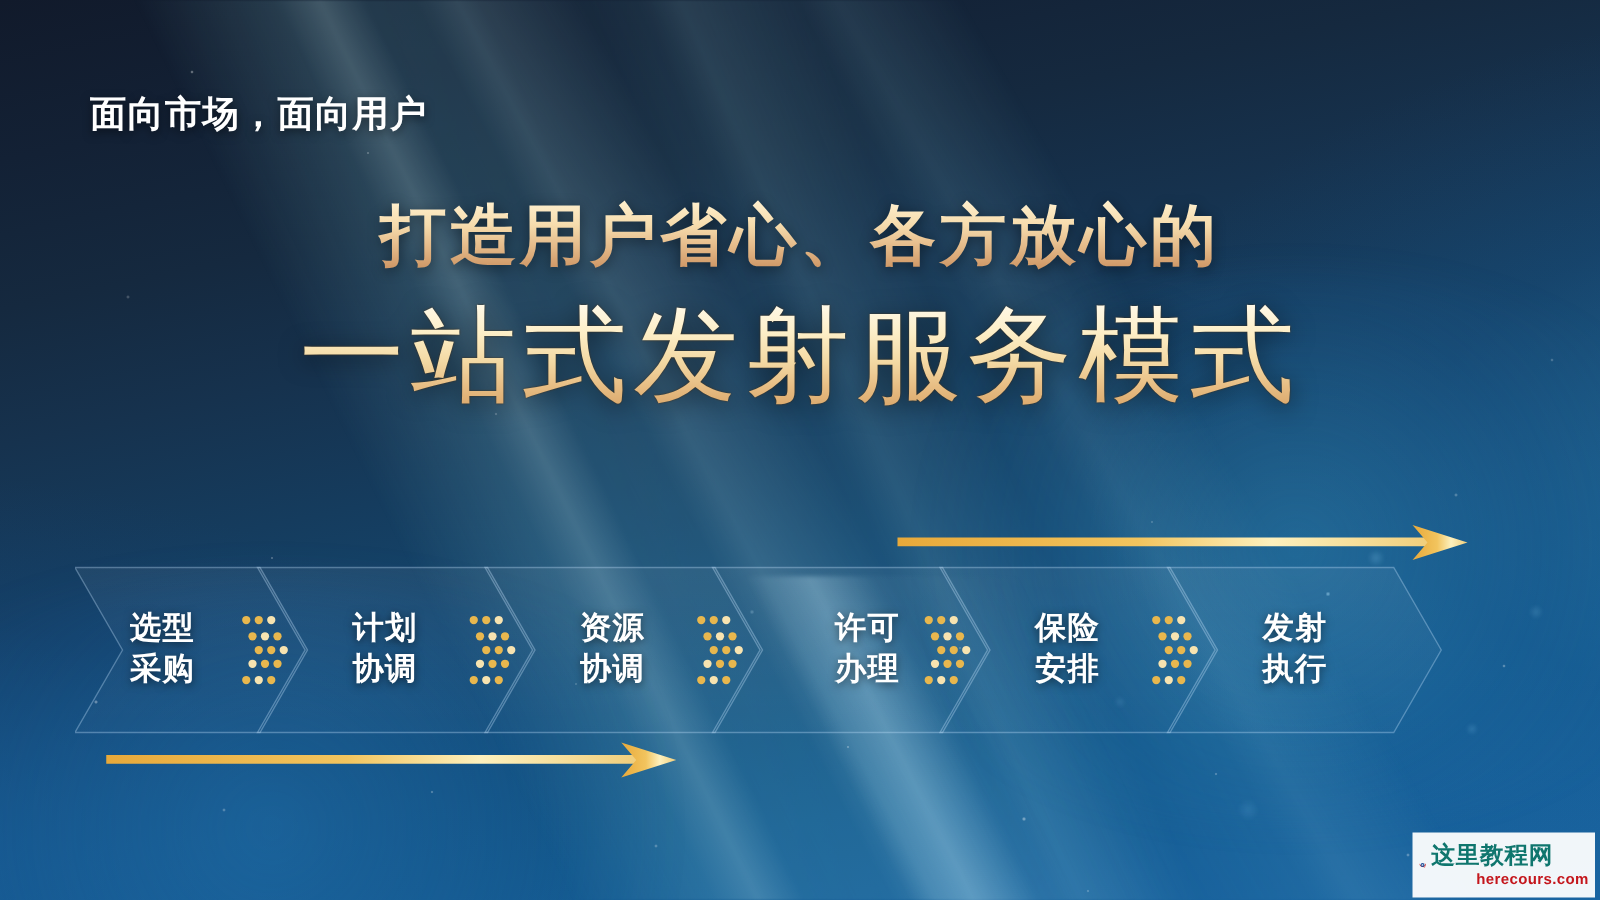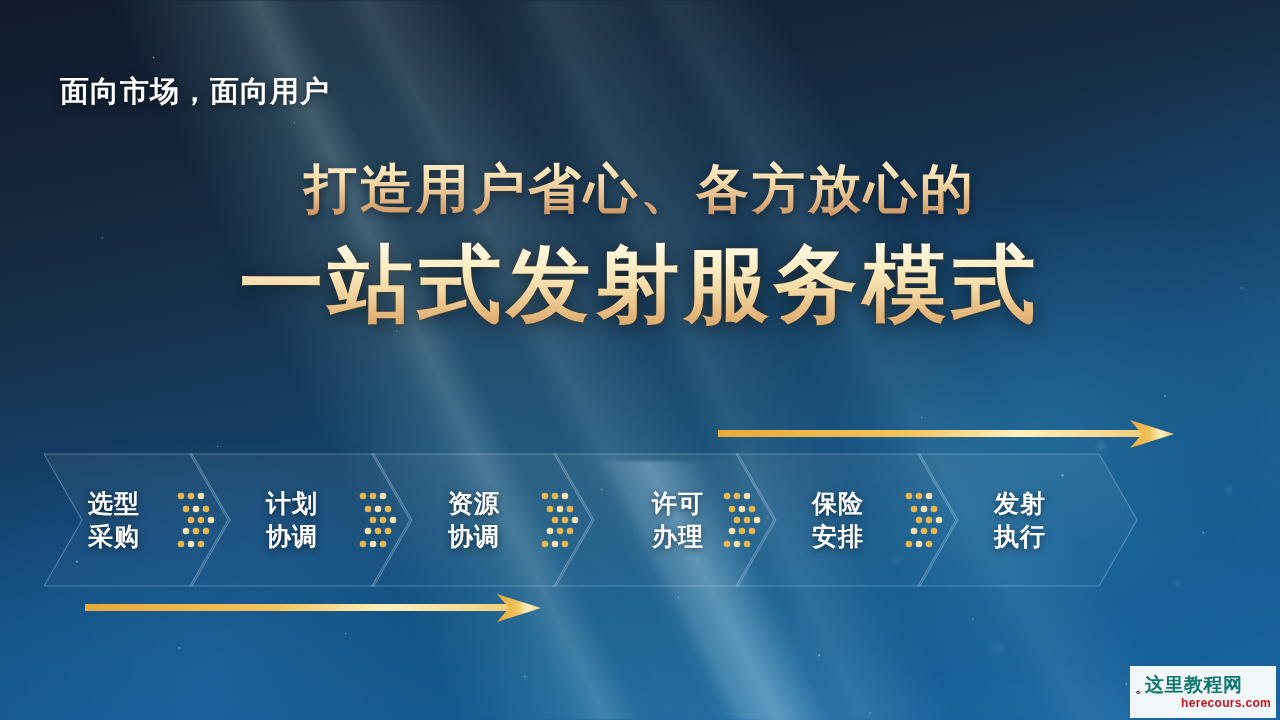--- a/index.html
+++ b/index.html
@@ -100,21 +100,21 @@
       radial-gradient(5px 5px at 92% 81%, rgba(150,215,255,0.18), transparent),
       radial-gradient(9px 9px at 78% 90%, rgba(130,200,250,0.14), transparent),
       radial-gradient(6px 6px at 96% 68%, rgba(160,220,255,0.16), transparent),
       radial-gradient(5px 5px at 70% 78%, rgba(140,205,250,0.13), transparent);
     filter: blur(1.4px);
   }
 
   
   .eyebrow {
     position: absolute;
-    left: 60px;
+    left: 72px;
     top: 72px;
     font-size: 29px;
     font-weight: bold;
     color: #ffffff;
     letter-spacing: 1px;
     text-shadow: 0 2px 8px rgba(0,0,0,0.55);
     white-space: nowrap;
   }
 
   
@@ -134,41 +134,42 @@
     -webkit-background-clip: text;
     background-clip: text;
     color: transparent;
     -webkit-text-fill-color: transparent;
     filter: drop-shadow(0 2px 5px rgba(0,0,0,0.45));
     white-space: nowrap;
   }
   .main-title {
     margin-top: 22px;
     font-size: 84px;
-    font-weight: bold;
+    font-weight: normal;
     letter-spacing: 5px;
     line-height: 1.06;
     background: linear-gradient(180deg, #fffaec 0%, #fdeec6 30%, #f3d9a4 55%, #e7bd83 78%, #d8a468 100%);
     -webkit-background-clip: text;
     background-clip: text;
     color: transparent;
     -webkit-text-fill-color: transparent;
     filter:
       drop-shadow(0 0 1px rgba(70,45,15,0.85))
       drop-shadow(0 3px 10px rgba(0,0,0,0.50));
     white-space: nowrap;
   }
 
   
   .process {
     position: absolute;
-    left: 44px;
+    left: 60px;
     top: 452px;
     width: 1110px;
     height: 136px;
+    font-family: Liberation Mono, monospace;
   }
   .process svg { position: absolute; inset: 0; }
 
   .step-label {
     position: absolute;
     text-align: center;
     color: #ffffff;
     font-size: 25px;
     font-weight: bold;
     line-height: 1.32;

